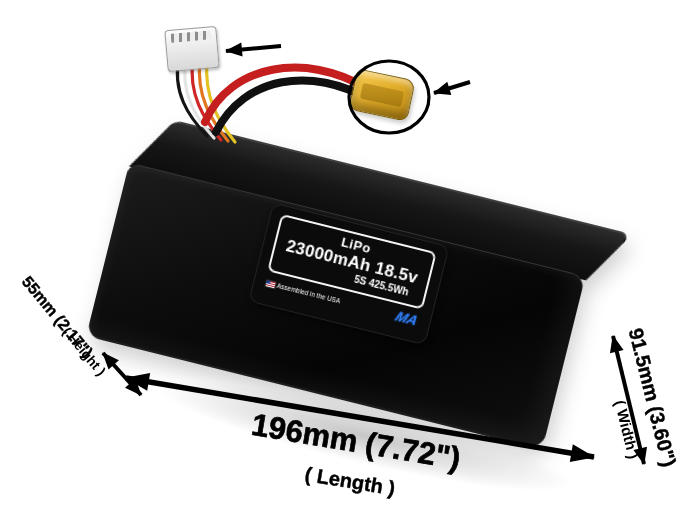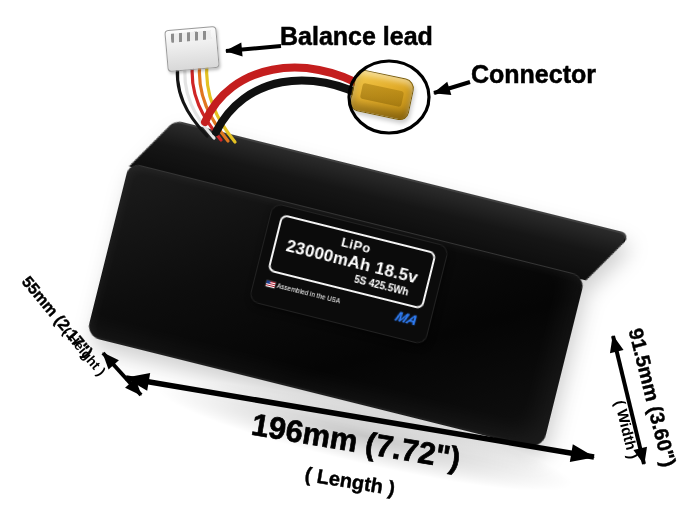--- a/index.html
+++ b/index.html
@@ -160,22 +160,20 @@
       </marker>
     </defs>
     <ellipse cx="389" cy="97" rx="40" ry="36" fill="none" stroke="#000" stroke-width="3.2"></ellipse>
     <line x1="281" y1="46" x2="226" y2="51" stroke="#000" stroke-width="4" marker-end="url(#arrow-sm)"></line>
     <line x1="470" y1="82" x2="434" y2="93" stroke="#000" stroke-width="4" marker-end="url(#arrow-sm)"></line>
     <line x1="126" y1="378" x2="594" y2="457" stroke="#000" stroke-width="5.5" marker-start="url(#arrow)" marker-end="url(#arrow)"></line>
     <line x1="103" y1="353" x2="141" y2="395" stroke="#000" stroke-width="4" marker-start="url(#arrow-sm)" marker-end="url(#arrow-sm)"></line>
     <line x1="613" y1="336" x2="644" y2="464" stroke="#000" stroke-width="4" marker-start="url(#arrow-sm)" marker-end="url(#arrow-sm)"></line>
   </svg>
 
-  <div class="ann-text balance-text">Balance lead</div>
-  <div class="ann-text connector-text">Connector</div>
 
   <div class="dim length-value">196mm (7.72")</div>
   <div class="dim length-caption">( Length )</div>
   <div class="dim height-value">55mm (2.17")</div>
   <div class="dim height-caption">( Height )</div>
   <div class="dim width-value">91.5mm (3.60")</div>
   <div class="dim width-caption">( Width )</div>
 
 </div>
 

